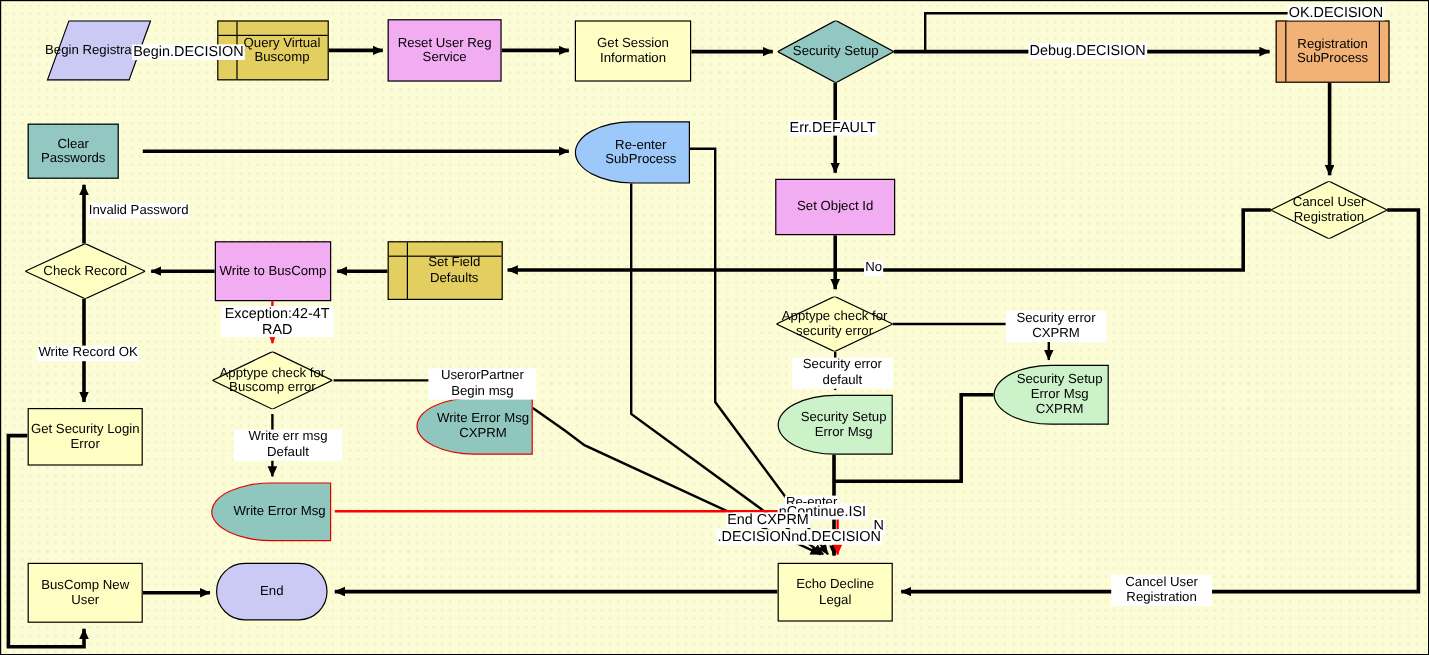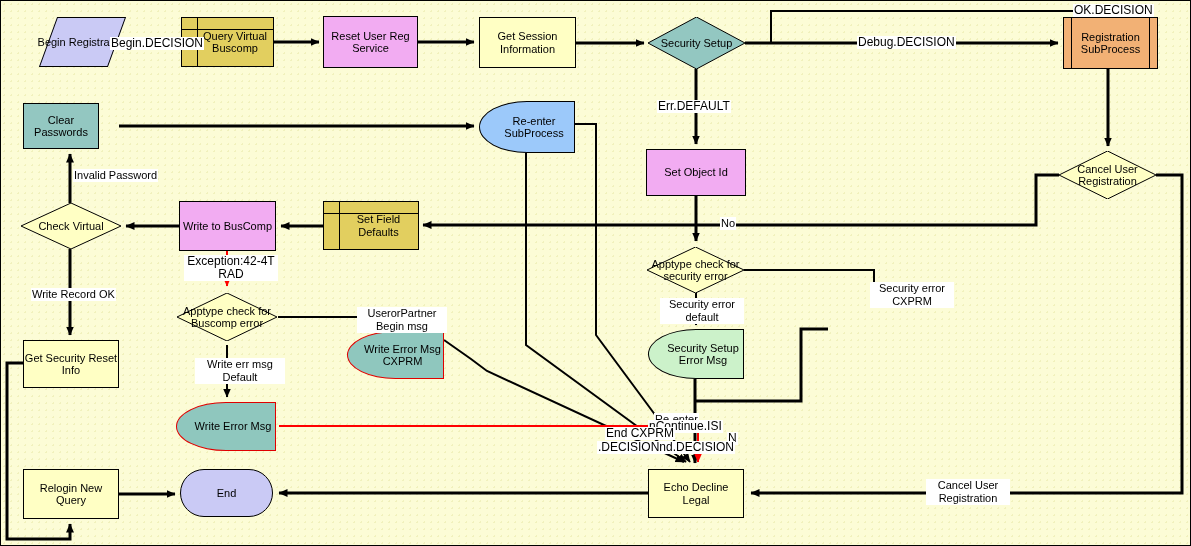--- a/index.html
+++ b/index.html
@@ -154,21 +154,21 @@
     <svg viewBox="0 0 100 100" preserveAspectRatio="none">
         <polygon points="50,0 100,50 50,100 0,50" fill="#FFFFC4" stroke="#000" vector-effect="non-scaling-stroke"></polygon>
       </svg>
     <span>Cancel User Registration</span>
   </div>
 
   <div class="node diamond" style="left:20px;top:202px;width:100px;height:46px;">
     <svg viewBox="0 0 100 100" preserveAspectRatio="none">
         <polygon points="50,0 100,50 50,100 0,50" fill="#FFFFC4" stroke="#000" vector-effect="non-scaling-stroke"></polygon>
       </svg>
-    <span>Check Virtual</span>
+    <span>Check Record</span>
   </div>
 
   <div class="node box pink" style="left:178px;top:200px;width:97px;height:50px;">
     <span>Write to BusComp</span>
   </div>
 
   <div class="node opbox" style="left:322px;top:200px;width:96px;height:49px;">
     <div class="band-top"></div>
     <div class="band-left"></div>
     <span>Set Field Defaults</span>
@@ -189,52 +189,55 @@
   </div>
 
   <div class="node dshape dteal redline" style="left:346px;top:330px;width:97px;height:48px;">
     <span>Write Error Msg CXPRM</span>
   </div>
 
   <div class="node dshape dgreen" style="left:647px;top:328px;width:96px;height:50px;align-items:center;">
     <span>Security Setup Error Msg</span>
   </div>
 
+  <div class="node dshape dgreen" style="left:827px;top:303px;width:96px;height:50px;">
+    <span>Security Setup Error Msg CXPRM</span>
+  </div>
 
   <div class="node box yellow" style="left:22px;top:339px;width:96px;height:48px;">
-    <span>Get Security Reset Info</span>
+    <span>Get Security Login Error</span>
   </div>
 
   <div class="node dshape dteal redline" style="left:175px;top:401px;width:100px;height:49px;">
     <span>Write Error Msg</span>
   </div>
 
   <div class="node box yellow" style="left:22px;top:468px;width:96px;height:50px;">
-    <span>Relogin New Query</span>
+    <span>BusComp New User</span>
   </div>
 
   <div class="node stadium" style="left:179px;top:468px;width:93px;height:48px;">
     <span>End</span>
   </div>
 
   <div class="node box yellow" style="left:647px;top:468px;width:96px;height:49px;">
     <span>Echo Decline Legal</span>
   </div>
 
   <div class="lbl lg" style="left:109px;top:36px;">Begin.DECISION</div>
   <div class="lbl lg" style="left:856px;top:35px;">Debug.DECISION</div>
   <div class="lbl lg" style="left:1072px;top:3px;">OK.DECISION</div>
   <div class="lbl lg" style="left:656px;top:99px;">Err.DEFAULT</div>
   <div class="lbl" style="left:31px;top:168px;margin-left:41px;">Invalid Password</div>
   <div class="lbl" style="left:30px;top:287px;">Write Record OK</div>
   <div class="lbl wrap lg" style="left:183px;top:254px;width:92px;">Exception:42-4T RAD</div>
   <div class="lbl wrap" style="left:356px;top:306px;width:88px;">UserorPartner Begin msg</div>
   <div class="lbl wrap" style="left:194px;top:357px;width:88px;">Write err msg Default</div>
   <div class="lbl wrap" style="left:659px;top:297px;width:82px;">Security error default</div>
-  <div class="lbl wrap" style="left:837px;top:281px;width:82px;margin-left:32px;">Security error CXPRM</div>
+  <div class="lbl wrap" style="left:837px;top:258px;width:82px;">Security error CXPRM</div>
   <div class="lbl" style="left:719px;top:216px;">No</div>
   <div class="lbl wrap" style="left:925px;top:478px;width:82px;">Cancel User Registration</div>
   <div class="lbl" style="left:637px;top:412px;margin-left:16px;">Re-enter</div>
   <div class="lbl lg" style="left:647px;top:419px;">nContinue.ISI</div>
   <div class="lbl lg" style="left:726px;top:431px;">N</div>
   <div class="lbl lg" style="left:604px;top:426px;">End CXPRM</div>
   <div class="lbl lg" style="left:596px;top:440px;">.DECISIONnd.DECISION</div>
 
 </div>
 

